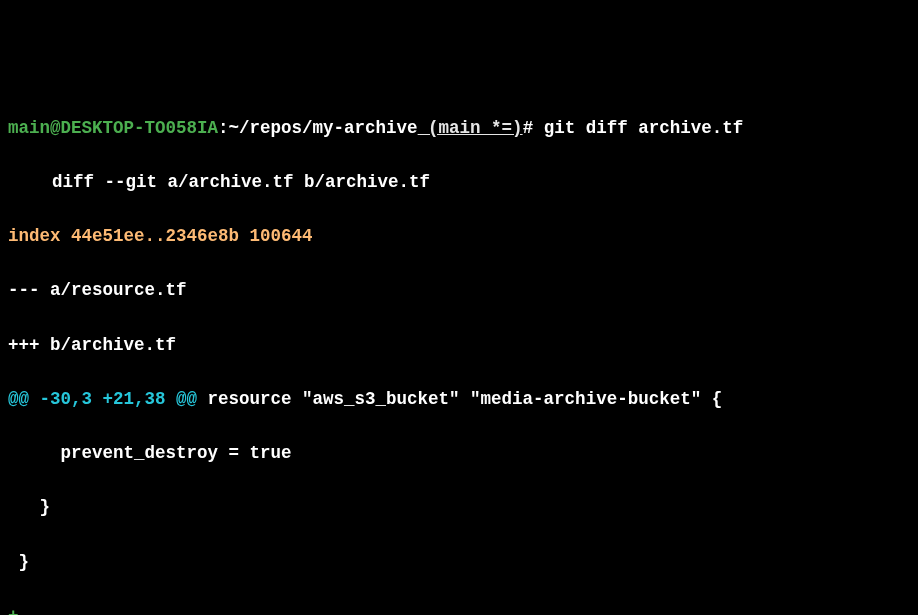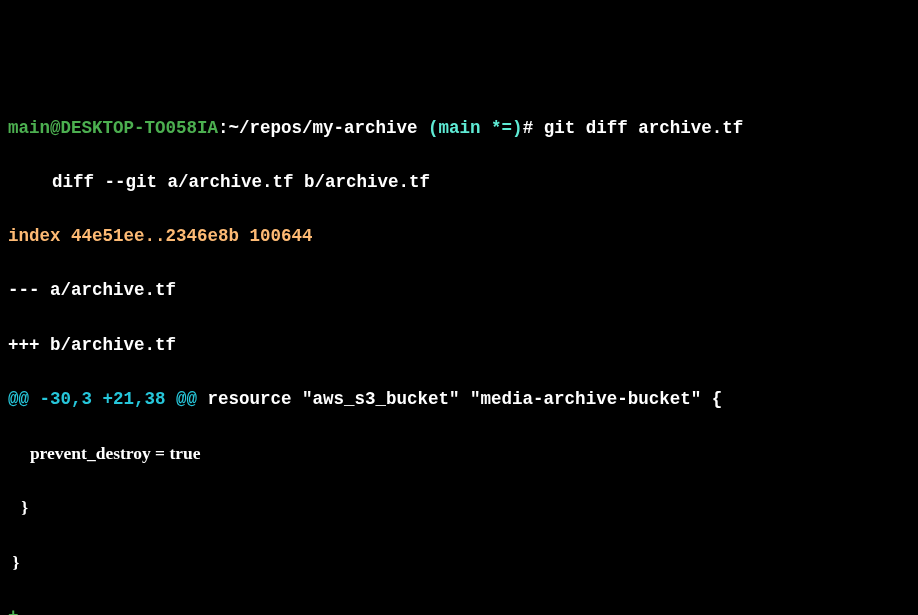--- a/index.html
+++ b/index.html
@@ -26,21 +26,22 @@
     .prompt-host {
       color: #4caf50;
     }
     .prompt-colon {
       color: #ffffff;
     }
     .prompt-path {
       color: #ffffff;
     }
     .prompt-branch {
-      color: #5eead4;
+      color: #e5e5e5;
+      text-decoration: underline;
     }
     .prompt-hash {
       color: #ffffff;
     }
     .command {
       color: #ffffff;
       text-align: right;
     }
     .diff-header {
       color: #ffffff;
@@ -60,38 +61,37 @@
       font-weight: bold;
     }
     .hunk-header {
       color: #26c6da;
     }
     .hunk-context {
       color: #ffffff;
     }
     .context-line {
       color: #ffffff;
-      font-family: Liberation Serif, serif;
     }
     .added-line {
       color: #4caf50;
     }
     .line {
       display: block;
     }
   </style>
 </head>
 <body>
 
 
 
 <div class="line"><span class="prompt-user">main</span><span class="prompt-user">@</span><span class="prompt-host">DESKTOP-TO058IA</span><span class="prompt-colon">:</span><span class="prompt-path">~/repos/my-archive</span><span class="prompt-branch"> (main *=)</span><span class="prompt-hash"># </span><span class="command">git diff archive.tf</span></div>
 <div class="line diff-header">diff --git a/archive.tf b/archive.tf</div>
 <div class="line diff-index">index 44e51ee..2346e8b 100644</div>
-<div class="line diff-file-a">--- a/archive.tf</div>
+<div class="line diff-file-a">--- a/resource.tf</div>
 <div class="line diff-file-b">+++ b/archive.tf</div>
 <div class="line"><span class="hunk-header">@@ </span><span class="hunk-header">-30,3 +21,38</span><span class="hunk-header"> @@</span><span class="hunk-context"> resource "aws_s3_bucket" "media-archive-bucket" {</span></div>
 <div class="line context-line">     prevent_destroy = true</div>
 <div class="line context-line">   }</div>
 <div class="line context-line"> }</div>
 <div class="line added-line">+</div>
 
 
 
 

